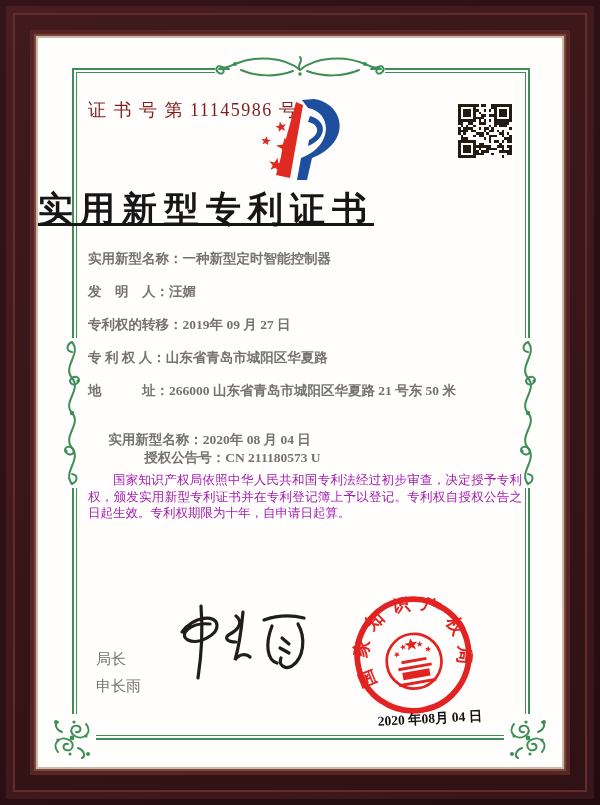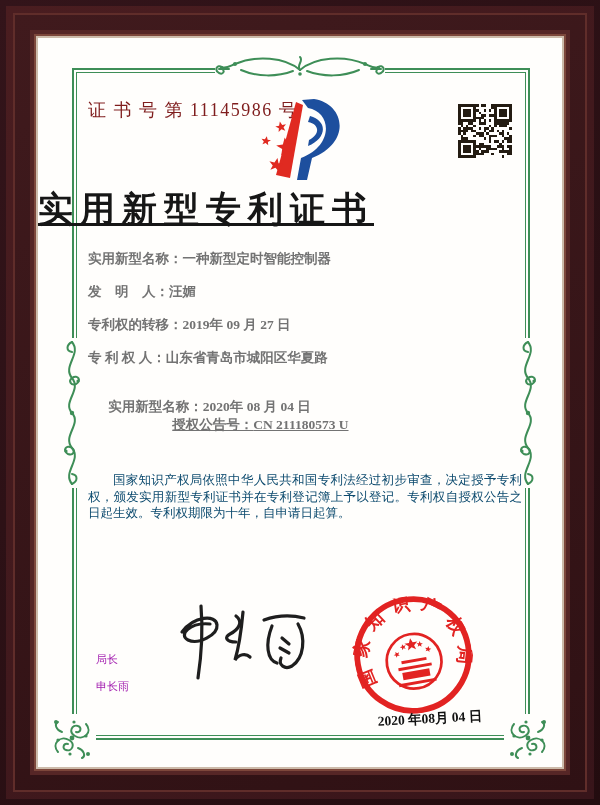--- a/index.html
+++ b/index.html
@@ -33,30 +33,30 @@
   .qr i{display:block;}
   .qr i.d{background:#241c12;}
 
   .title{position:absolute;left:0;right:0;top:148px;
     font-size:35px;font-weight:bold;letter-spacing:7px;color:#161616;text-decoration:underline;}
 
   
   .fields{position:absolute;left:50px;right:38px;top:212px;color:#737373;}
   .frow{height:16px;margin-bottom:17px;font-size:13.5px;font-weight:600;white-space:pre;}
   .frow .val{font-weight:600;}
-  .frow.double .pair+.pair{margin-left:64px;text-decoration:underline;}
+  .frow.double .pair+.pair{margin-left:36px;}
   .pair{display:inline-block;}
 
   
   .bodytext{position:absolute;left:50px;right:40px;top:434px;
-    font-size:12.5px;line-height:16.5px;color:#0c4a6e;text-align:justify;}
+    font-size:12.5px;line-height:16.5px;color:#a21caf;text-align:justify;}
   .bodytext p{margin:0;text-indent:2em;}
 
   
-  .bureau{position:absolute;left:58px;top:608px;font-size:11px;line-height:27px;color:#a21caf;}
+  .bureau{position:absolute;left:58px;top:608px;font-size:15px;line-height:27px;color:#737373;}
   .sig{position:absolute;left:126px;top:562px;width:160px;height:96px;}
   .seal{position:absolute;left:316px;top:558px;width:118px;height:118px;
     transform:rotate(-10deg);opacity:.93;}
   .seal-arc-text{font-size:17px;font-weight:bold;letter-spacing:9px;fill:#e01312;
     font-family:"Liberation Serif","DejaVu Serif",serif;}
   .date{position:absolute;left:312px;top:672px;width:160px;text-align:center;
     font-size:13.5px;font-weight:600;color:#111;transform:rotate(-3deg);}
 
   .g-stroke{stroke:#3e8e57;fill:none;stroke-width:2;stroke-linecap:round;}
   .g-fill{fill:#3e8e57;}
@@ -630,20 +630,21 @@
       <i></i>
     </div>
 
   <div class="title">实用新型专利证书</div>
 
   <div class="fields">
     <div class="frow"><span>实用新型名称：</span><span class="val">一种新型定时智能控制器</span></div>
     <div class="frow"><span>发　明　人：</span><span class="val">汪媚</span></div>
     <div class="frow"><span>专利权的转移：</span><span class="val">2019年 09 月 27 日</span></div>
     <div class="frow"><span>专 利 权 人：</span><span class="val">山东省青岛市城阳区华夏路</span></div>
+    <div class="frow"><span>地　　　址：</span><span class="val">266000 山东省青岛市城阳区华夏路 21 号东 50 米</span></div>
     <div class="frow double">
       <span class="pair"><span>实用新型名称：</span><span class="val">2020年 08 月 04 日</span></span>
       <span class="pair"><span>授权公告号：</span><span class="val">CN 211180573 U</span></span>
     </div>
   </div>
 
   <div class="bodytext">
     <p>国家知识产权局依照中华人民共和国专利法经过初步审查，决定授予专利权，颁发实用新型专利证书并在专利登记簿上予以登记。专利权自授权公告之日起生效。专利权期限为十年，自申请日起算。</p>
   </div>
 

